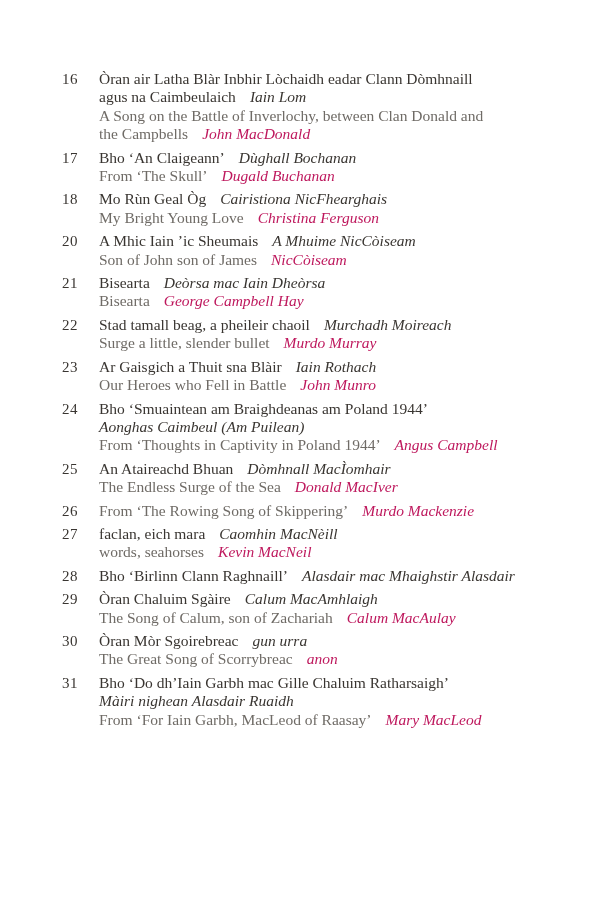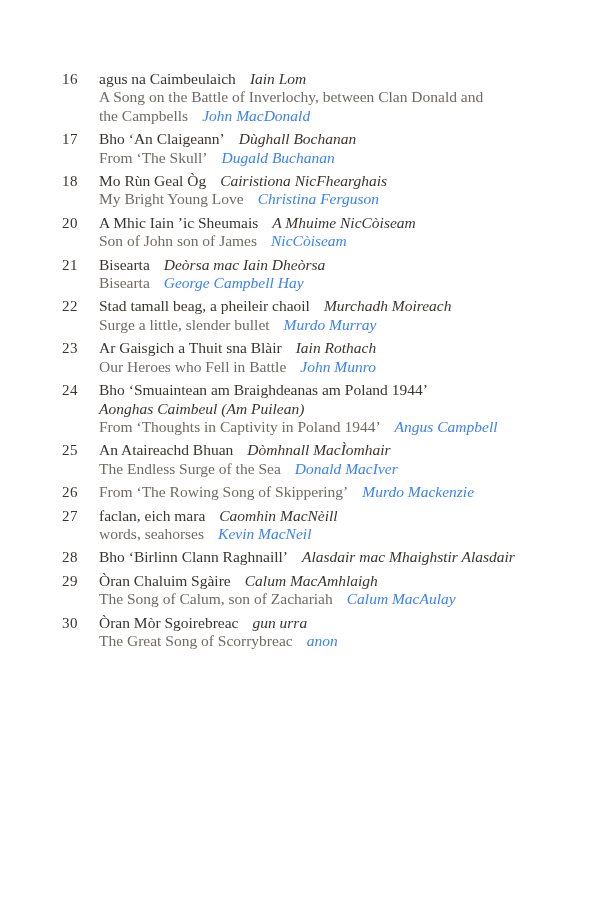--- a/index.html
+++ b/index.html
@@ -38,31 +38,32 @@
   }
   .lines { width: 478px; }
   .line {
     font-size: 15.5px;
     line-height: 18.4px;
     white-space: nowrap;
   }
   .seg.gaelic-title   { color: #393531; font-style: normal; }
   .seg.gaelic-author  { color: #393531; font-style: italic; }
   .seg.english-title  { color: #6f6b66; font-style: normal; }
-  .seg.english-author { color: #3b82f6; font-style: italic; }
+  .seg.english-author { color: #be185d; font-style: italic; }
   .seg.gap { margin-left: 14px; }
 </style>
 </head>
 <body>
 
 <div class="toc">
   <div>
       <div class="entry">
         <div class="num">16</div>
         <div class="lines">
+          <div class="line"><span class="seg gaelic-title">Òran air Latha Blàr Inbhir Lòchaidh eadar Clann Dòmhnaill</span></div>
           <div class="line"><span class="seg gaelic-title">agus na Caimbeulaich</span><span class="seg gaelic-author gap">Iain Lom</span></div>
           <div class="line"><span class="seg english-title">A Song on the Battle of Inverlochy, between Clan Donald and</span></div>
           <div class="line"><span class="seg english-title">the Campbells</span><span class="seg english-author gap">John MacDonald</span></div>
         </div>
       </div>
       <div class="entry">
         <div class="num">17</div>
         <div class="lines">
           <div class="line"><span class="seg gaelic-title">Bho ‘An Claigeann’</span><span class="seg gaelic-author gap">Dùghall Bochanan</span></div>
           <div class="line"><span class="seg english-title">From ‘The Skull’</span><span class="seg english-author gap">Dugald Buchanan</span></div>
@@ -144,14 +145,22 @@
           <div class="line"><span class="seg english-title">The Song of Calum, son of Zachariah</span><span class="seg english-author gap">Calum MacAulay</span></div>
         </div>
       </div>
       <div class="entry">
         <div class="num">30</div>
         <div class="lines">
           <div class="line"><span class="seg gaelic-title">Òran Mòr Sgoirebreac</span><span class="seg gaelic-author gap">gun urra</span></div>
           <div class="line"><span class="seg english-title">The Great Song of Scorrybreac</span><span class="seg english-author gap">anon</span></div>
         </div>
       </div>
+      <div class="entry">
+        <div class="num">31</div>
+        <div class="lines">
+          <div class="line"><span class="seg gaelic-title">Bho ‘Do dh’Iain Garbh mac Gille Chaluim Ratharsaigh’</span></div>
+          <div class="line"><span class="seg gaelic-author">Màiri nighean Alasdair Ruaidh</span></div>
+          <div class="line"><span class="seg english-title">From ‘For Iain Garbh, MacLeod of Raasay’</span><span class="seg english-author gap">Mary MacLeod</span></div>
+        </div>
+      </div>
     </div>
 </div>
 
 </body></html>

